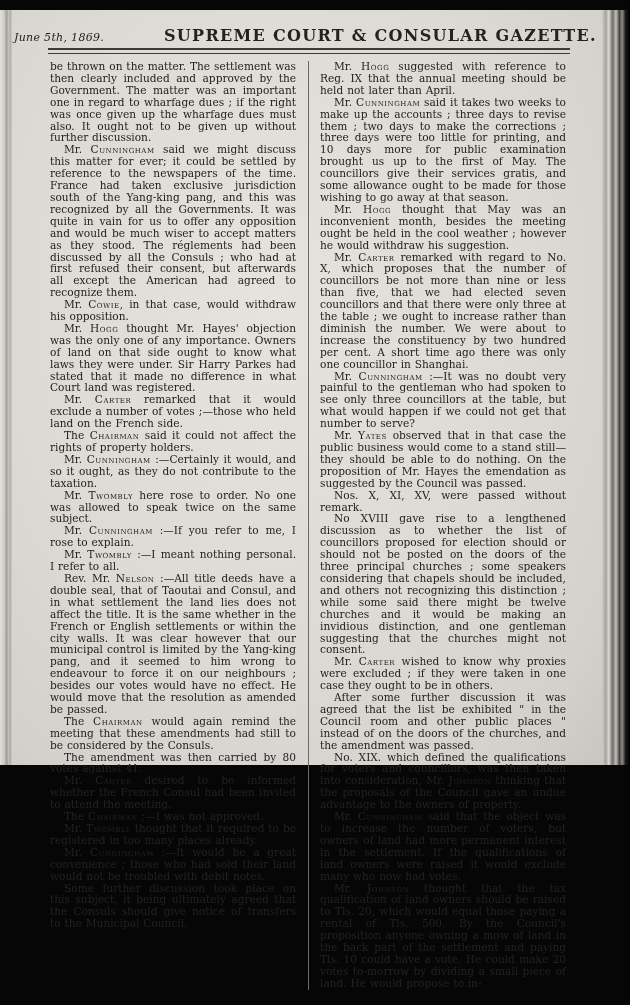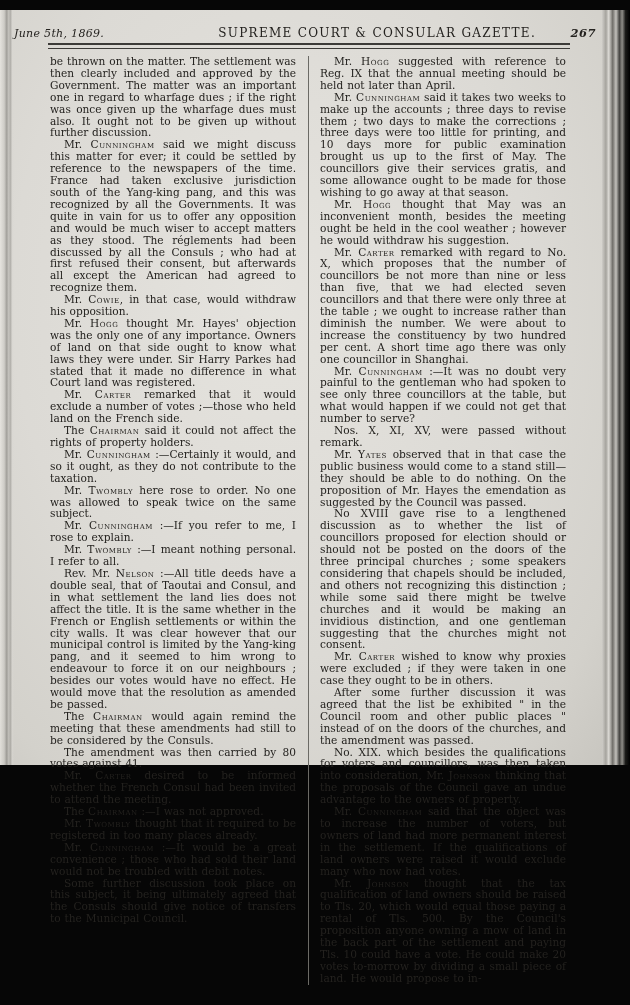--- a/index.html
+++ b/index.html
@@ -50,22 +50,22 @@
   }
   .masthead-date {
     flex: 0 0 150px;
     font-style: italic;
     font-size: 11px;
     letter-spacing: 0.3px;
   }
   .masthead-title {
     flex: 1 1 auto;
     text-align: right;
-    font-weight: normal;
-    font-size: 12px;
+    font-weight: bold;
+    font-size: 16px;
     letter-spacing: 1.3px;
     white-space: nowrap;
   }
   .masthead-page-number {
     flex: 0 0 60px;
     text-align: right;
     font-size: 11.5px;
     font-weight: bold;
     letter-spacing: 0.5px;
     font-style: italic;
@@ -140,26 +140,26 @@
           <p class="para indent"><span class="">Mr. </span><span class="sc">Cunningham</span><span class=""> :—It would be a great convenience ; those who had sold their land would not be troubled with debit notes.</span></p>
           <p class="para indent"><span class="">Some further discussion took place on this subject, it being ultimately agreed that the Consuls should give notice of transfers to the Municipal Council.</span></p>
         </div>
       <div class="column-divider"></div>
       <div class="col">
           <p class="para indent"><span class="">Mr. </span><span class="sc">Hogg</span><span class=""> suggested with reference to Reg. IX that the annual meeting should be held not later than April.</span></p>
           <p class="para indent"><span class="">Mr. </span><span class="sc">Cunningham</span><span class=""> said it takes two weeks to make up the accounts ; three days to revise them ; two days to make the corrections ; three days were too little for printing, and 10 days more for public examination brought us up to the first of May. The councillors give their services gratis, and some allowance ought to be made for those wishing to go away at that season.</span></p>
           <p class="para indent"><span class="">Mr. </span><span class="sc">Hogg</span><span class=""> thought that May was an inconvenient month, besides the meeting ought be held in the cool weather ; however he would withdraw his suggestion.</span></p>
           <p class="para indent"><span class="">Mr. </span><span class="sc">Carter</span><span class=""> remarked with regard to No. X, which proposes that the number of councillors be not more than nine or less than five, that we had elected seven councillors and that there were only three at the table ; we ought to increase rather than diminish the number. We were about to increase the constituency by two hundred per cent. A short time ago there was only one councillor in Shanghai.</span></p>
           <p class="para indent"><span class="">Mr. </span><span class="sc">Cunningham</span><span class=""> :—It was no doubt very painful to the gentleman who had spoken to see only three councillors at the table, but what would happen if we could not get that number to serve?</span></p>
+          <p class="para indent"><span class="">Mr. </span><span class="sc">Yates</span><span class=""> observed that in that case the public business would come to a stand still—they should be able to do nothing. On the proposition of Mr. Hayes the emendation as suggested by the Council was passed.</span></p>
           <p class="para indent"><span class="">Nos. X, XI, XV, were passed without remark.</span></p>
-          <p class="para indent"><span class="">Mr. </span><span class="sc">Yates</span><span class=""> observed that in that case the public business would come to a stand still—they should be able to do nothing. On the proposition of Mr. Hayes the emendation as suggested by the Council was passed.</span></p>
           <p class="para indent"><span class="">No XVIII gave rise to a lengthened discussion as to whether the list of councillors proposed for election should or should not be posted on the doors of the three principal churches ; some speakers considering that chapels should be included, and others not recognizing this distinction ; while some said there might be twelve churches and it would be making an invidious distinction, and one gentleman suggesting that the churches might not consent.</span></p>
           <p class="para indent"><span class="">Mr. </span><span class="sc">Carter</span><span class=""> wished to know why proxies were excluded ; if they were taken in one case they ought to be in others.</span></p>
           <p class="para indent"><span class="">After some further discussion it was agreed that the list be exhibited " in the Council room and other public places " instead of on the doors of the churches, and the amendment was passed.</span></p>
-          <p class="para indent"><span class="">No. XIX. which besides the qualifications for voters and councillors, was then taken into consideration, Mr. </span><span class="sc">Johnson</span><span class=""> thinking that the proposals of the Council gave an undue advantage to the owners of property.</span></p>
+          <p class="para indent"><span class="">No. XIX. which defined the qualifications for voters and councillors, was then taken into consideration, Mr. </span><span class="sc">Johnson</span><span class=""> thinking that the proposals of the Council gave an undue advantage to the owners of property.</span></p>
           <p class="para indent"><span class="">Mr. </span><span class="sc">Cunningham</span><span class=""> said that the object was to increase the number of voters, but owners of land had more permanent interest in the settlement. If the qualifications of land owners were raised it would exclude many who now had votes.</span></p>
           <p class="para indent"><span class="">Mr. </span><span class="sc">Johnson</span><span class=""> thought that the tax qualification of land owners should be raised to Tls. 20, which would equal those paying a rental of Tls. 500. By the Council's proposition anyone owning a mow of land in the back part of the settlement and paying Tls. 10 could have a vote. He could make 20 votes to-morrow by dividing a small piece of land. He would propose to in-</span></p>
         </div>
     </div>
   </div>
 
   <div class="right-page-edges"></div>
 </div>
 
 </body></html>

